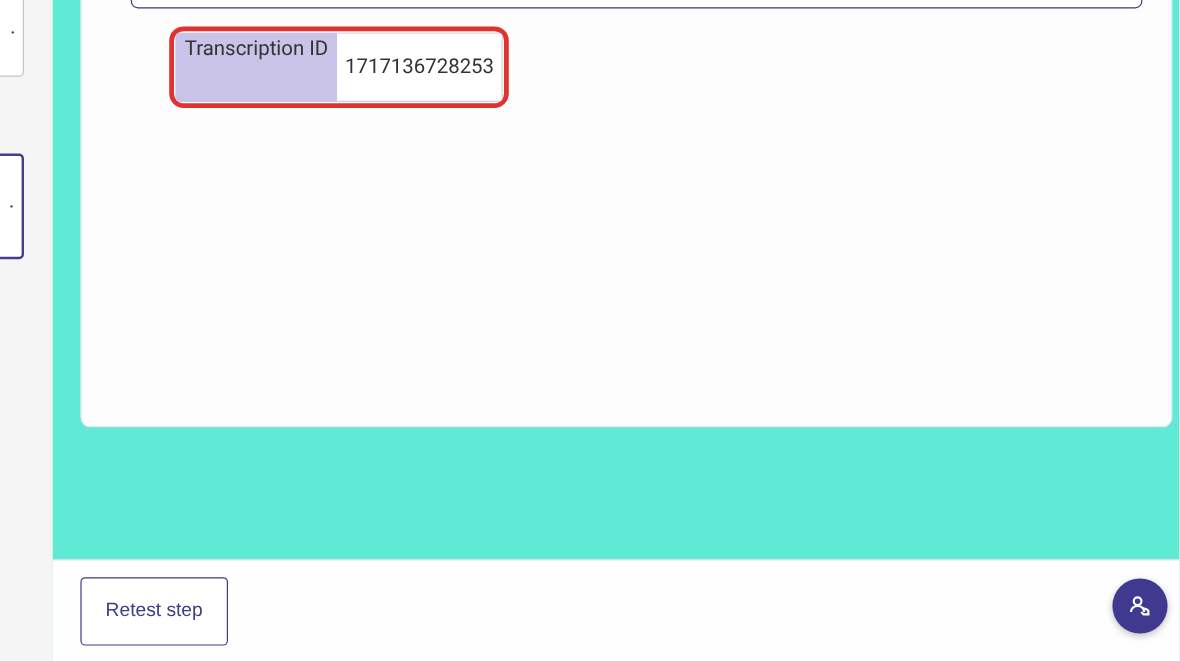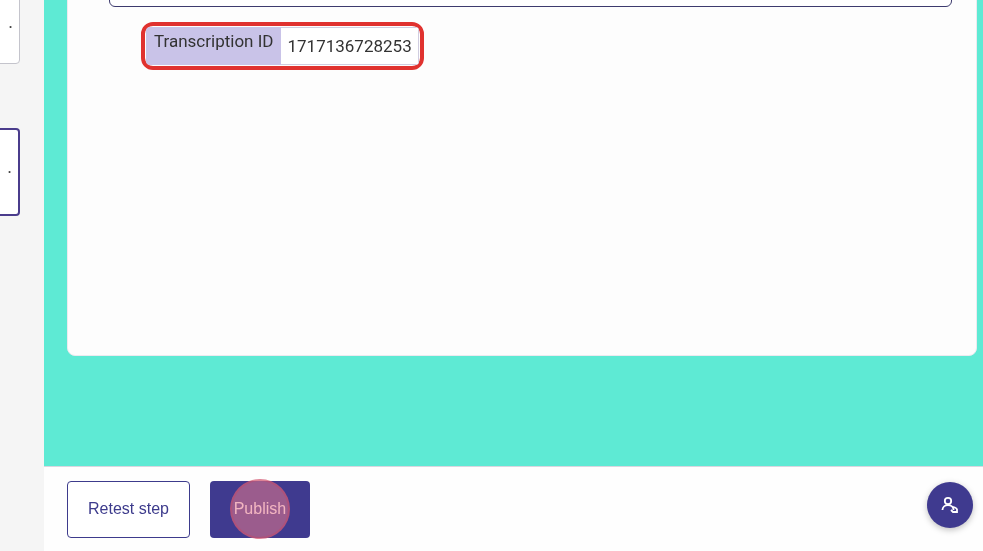--- a/index.html
+++ b/index.html
@@ -95,21 +95,21 @@
       line-height: 26px;
     }
     .chip-label {
       background: #c9c3e8;
       color: #333;
       padding: 1px 8px;
     }
     .chip-value {
       background: #fff;
       color: #333;
-      padding: 5px 6px;
+      padding: 15px 6px;
       border: 1px solid #d0cde0;
       border-left: none;
     }
     .footer-bar {
       position: absolute;
       left: 0;
       right: 0;
       bottom: 0;
       height: 85px;
       background: #fefefe;
@@ -192,24 +192,20 @@
         <div class="chip">
           <span class="chip-label">Transcription ID</span>
           <span class="chip-value">1717136728253</span>
         </div>
       </div>
     </div>
   </div>
 
   <div class="footer-bar">
     <button class="btn btn-retest">Retest step</button>
-    <button class="btn btn-publish">
-      <span>Publish</span>
-      <span class="pink-overlay"></span>
-    </button>
   </div>
 
   <div class="fab">
     <svg width="24" height="24" viewBox="0 0 24 24" fill="none" stroke="#fff" stroke-width="1.8">
       <circle cx="10" cy="8" r="3.2"></circle>
       <path d="M4.5 17c0-3 2.5-5 5.5-5s5.5 2 5.5 5"></path>
       <path d="M14 14c1 0 5 .5 5 2.5v2.5h-4l-2-2"></path>
     </svg>
   </div>
 </div>

